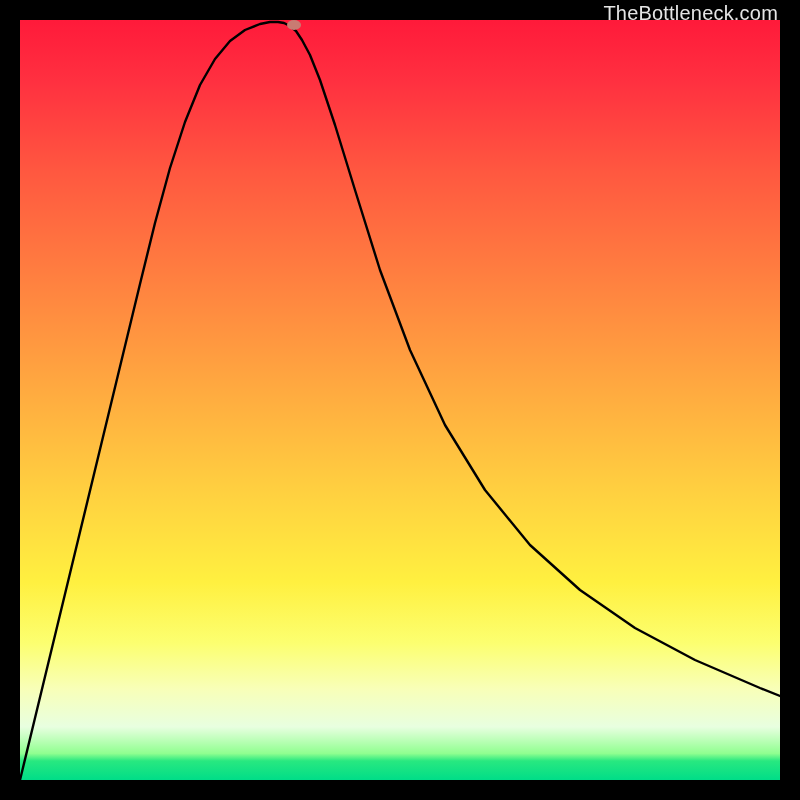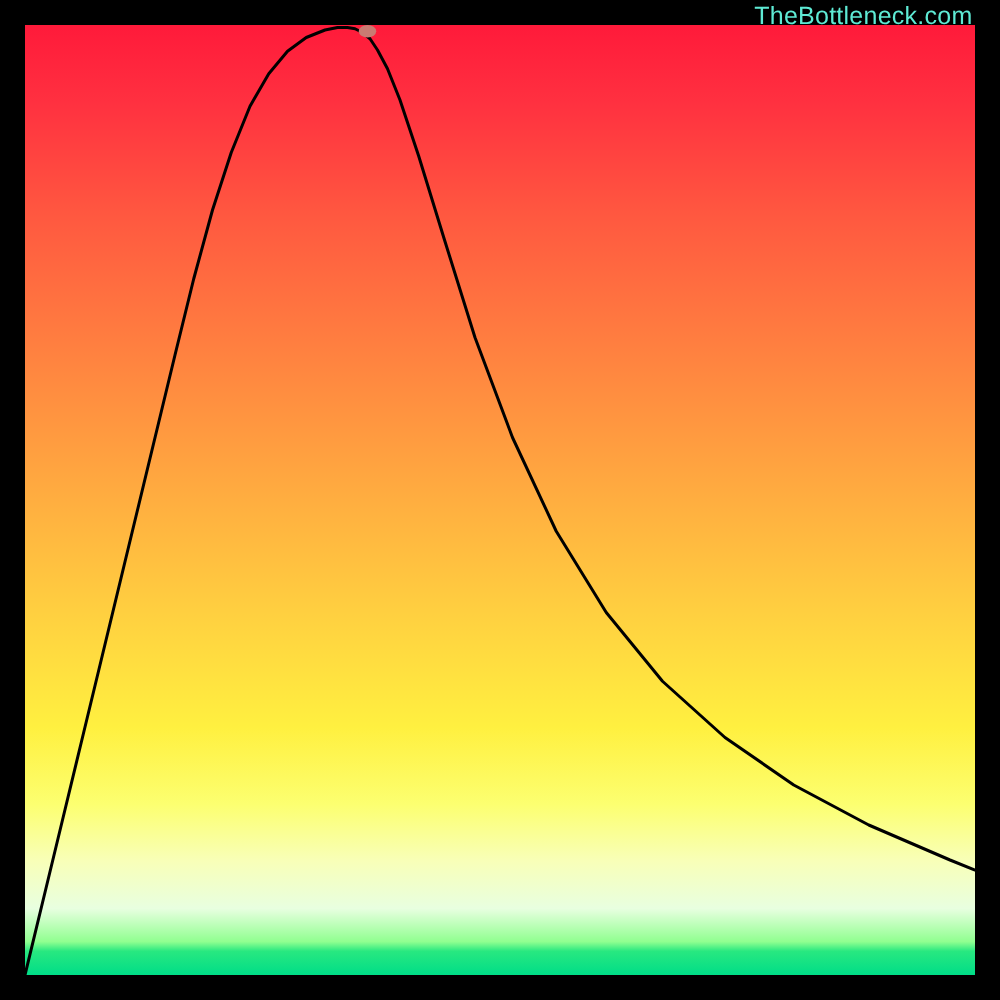--- a/index.html
+++ b/index.html
@@ -26,21 +26,21 @@
       #90ff90 96.5%,
       #28e880 97.5%,
       #00dd88 100%
     );
   }
 
   .watermark {
     position: absolute;
     top: 2px;
     right: 22px;
-    color: #5eead4;
+    color: #e5e5e5;
     font-family: Arial, Helvetica, sans-serif;
     font-size: 20px;
     letter-spacing: 0.2px;
     z-index: 5;
     text-align: right;
   }
 
   .plot {
     position: absolute;
     left: 20px;

